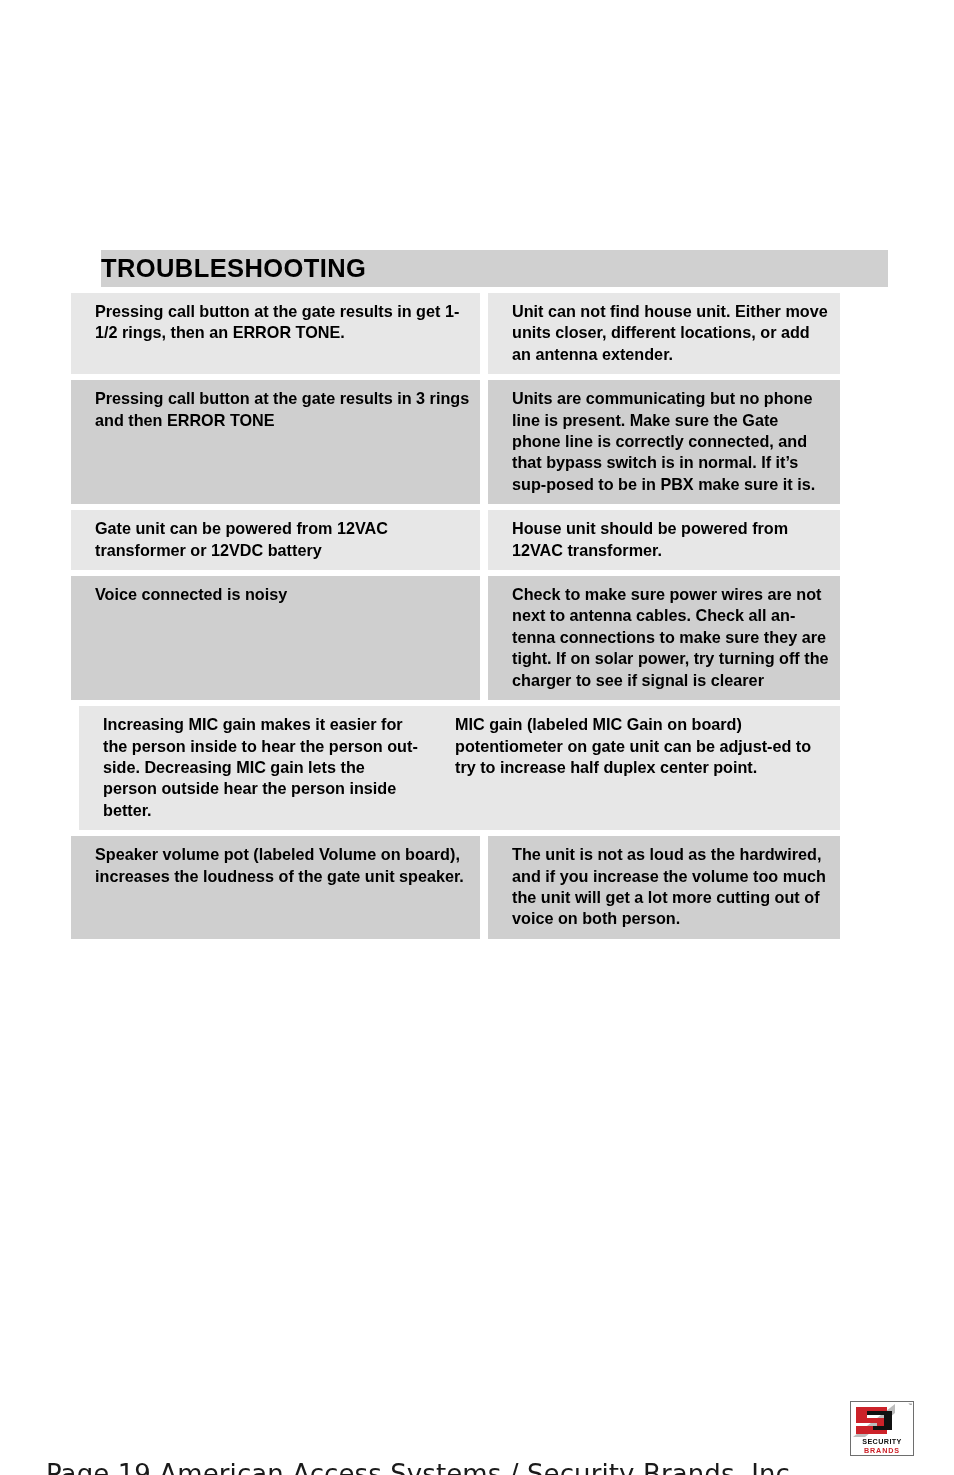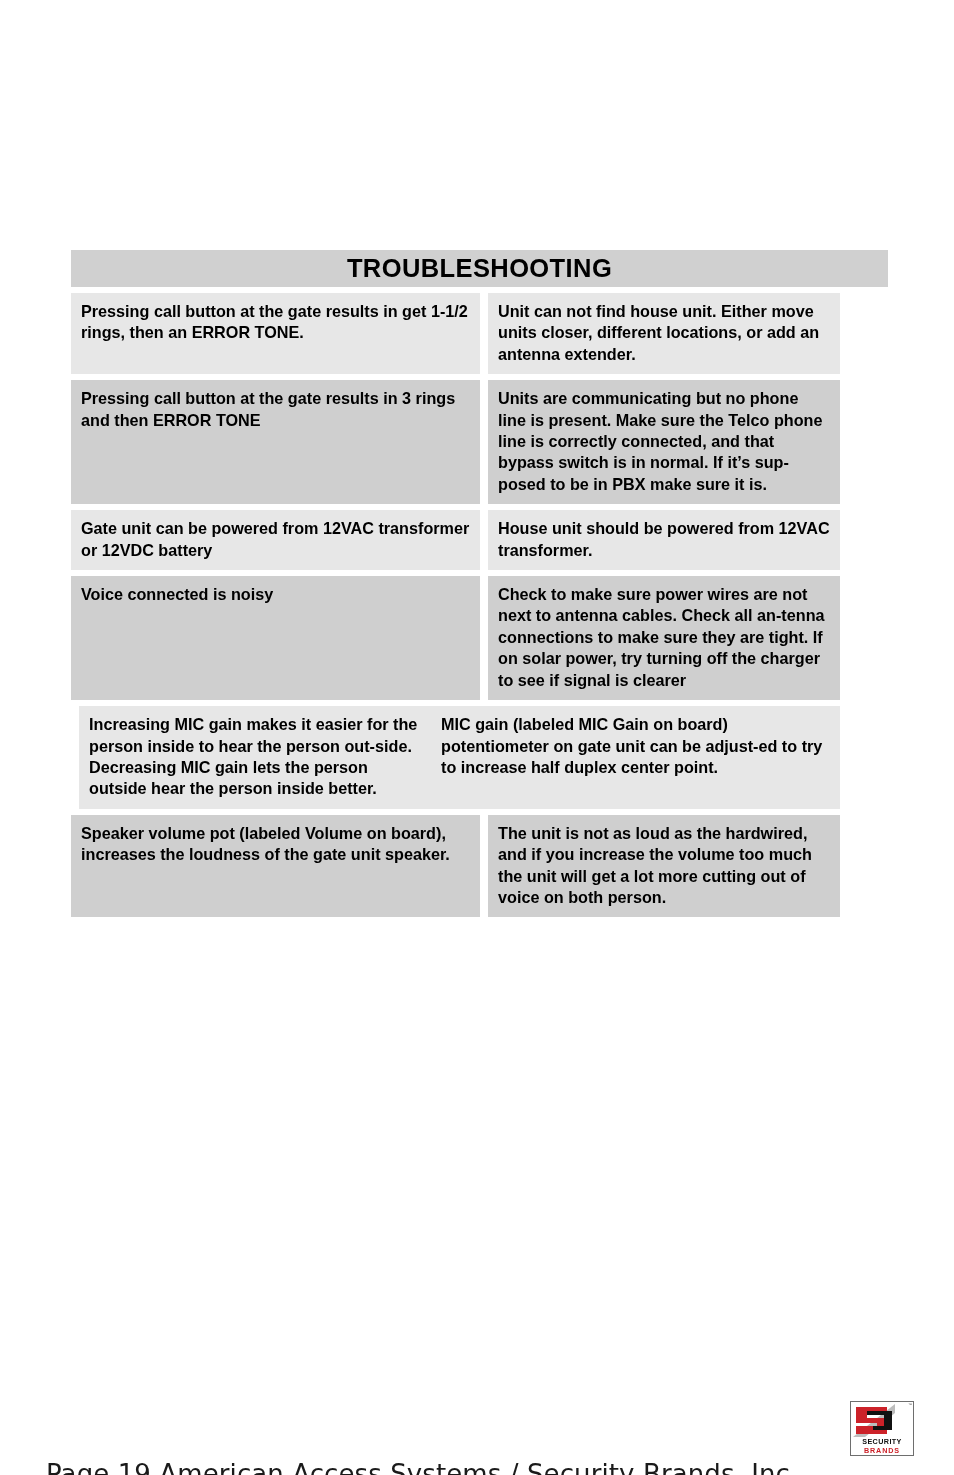--- a/index.html
+++ b/index.html
@@ -27,40 +27,41 @@
     position: absolute;
     left: 71px;
     top: 250px;
     width: 817px;
   }
 
   .tbl-header {
     background: #d0d0d0;
     height: 37px;
     line-height: 37px;
-    text-align: center;
+    text-align: left;
     font-weight: bold;
     font-size: 25.5px;
     letter-spacing: 0.4px;
     color: #000;
     margin-bottom: 6px;
+    margin-left: 30px;
   }
 
   .row {
     display: flex;
     align-items: stretch;
     margin-bottom: 6px;
   }
   .row:last-child { margin-bottom: 0; }
 
   .cell {
     font-weight: bold;
     font-size: 16.2px;
     line-height: 21.4px;
-    padding: 8px 10px 9px 10px;
+    padding: 8px 10px 9px 24px;
     box-sizing: border-box;
   }
   .cell.left  { width: 409px; }
   .cell.right { width: 352px; margin-left: 8px; }
 
   .shade-light .cell { background: #e7e7e7; }
   .shade-dark  .cell { background: #cfcfcf; }
 
   
   .footer-text {
@@ -133,21 +134,21 @@
 
   <div class="tbl">
     <div class="tbl-header">TROUBLESHOOTING</div>
     <div id="rows-container">
         <div class="row shade-light">
           <div class="cell left">Pressing call button at the gate results in get 1-1/2 rings, then an ERROR TONE.</div>
           <div class="cell right">Unit can not find house unit. Either move units closer, different locations, or add an antenna extender.</div>
         </div>
         <div class="row shade-dark">
           <div class="cell left">Pressing call button at the gate results in 3 rings and then ERROR TONE</div>
-          <div class="cell right">Units are communicating but no phone line is present.  Make sure the Telco phone line is correctly connected, and that bypass switch is in normal. If it’s sup-posed to be in PBX make sure it is.</div>
+          <div class="cell right">Units are communicating but no phone line is present.  Make sure the Gate phone line is correctly connected, and that bypass switch is in normal. If it’s sup-posed to be in PBX make sure it is.</div>
         </div>
         <div class="row shade-light">
           <div class="cell left">Gate unit can be powered from 12VAC transformer or 12VDC battery</div>
           <div class="cell right">House unit should be powered from 12VAC transformer.</div>
         </div>
         <div class="row shade-dark">
           <div class="cell left">Voice connected is noisy</div>
           <div class="cell right">Check to make sure power wires are not next to antenna cables.  Check all an-tenna connections to make sure they are tight. If on solar power, try turning off the charger to see if signal is clearer</div>
         </div>
         <div class="row shade-light">

